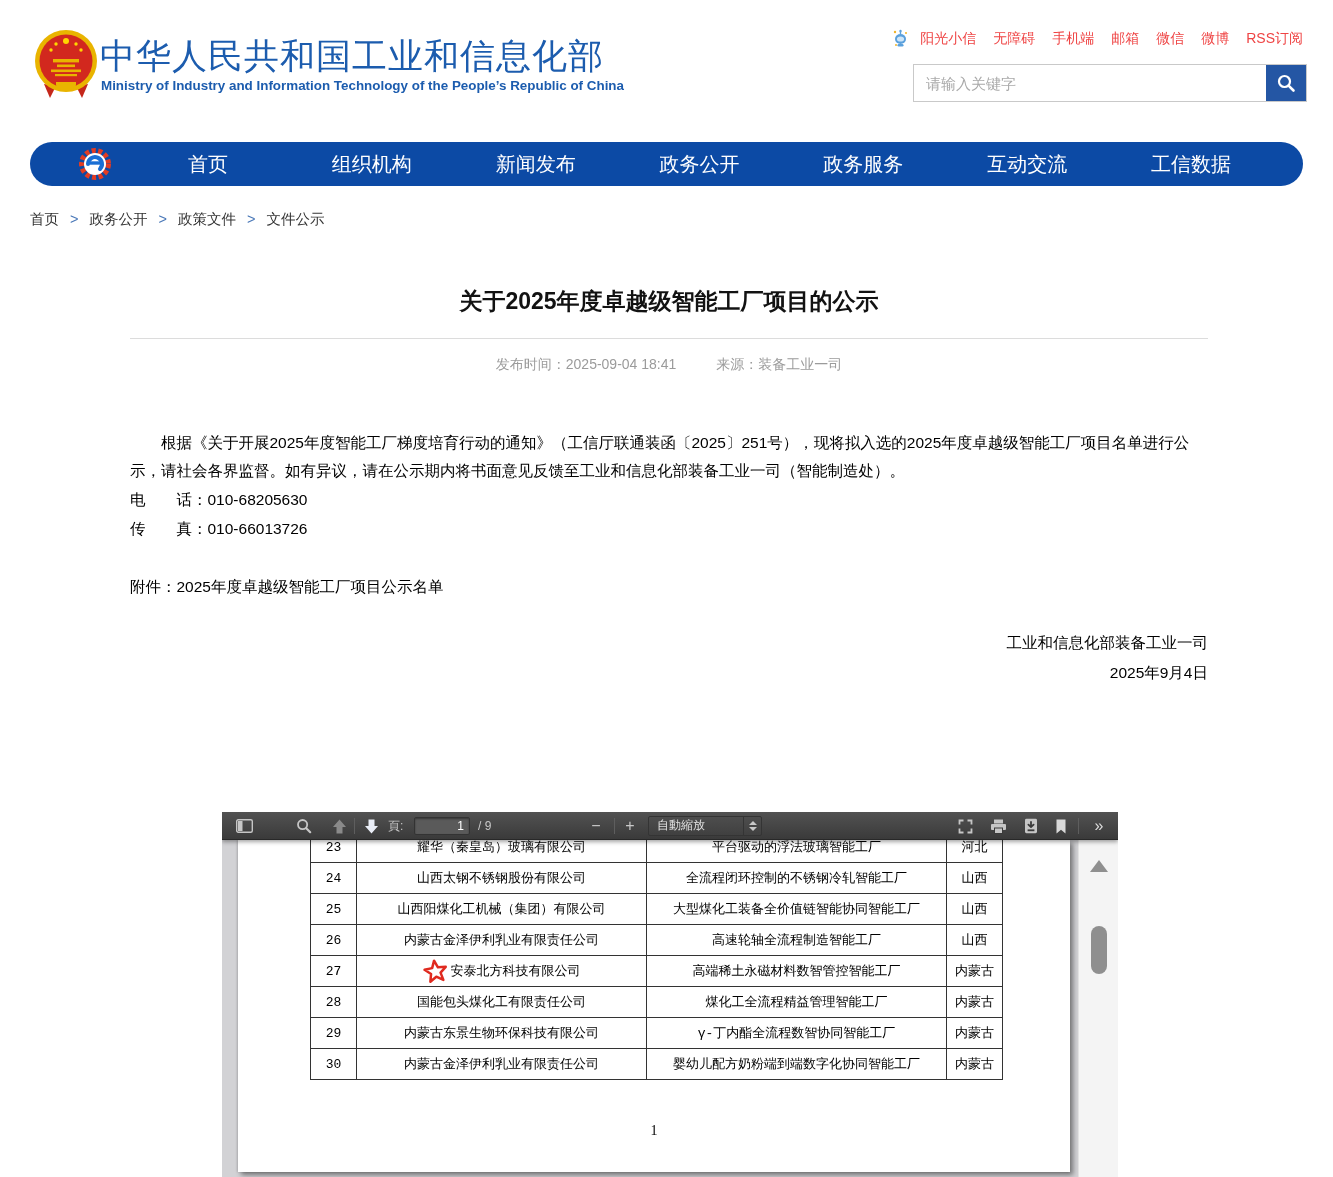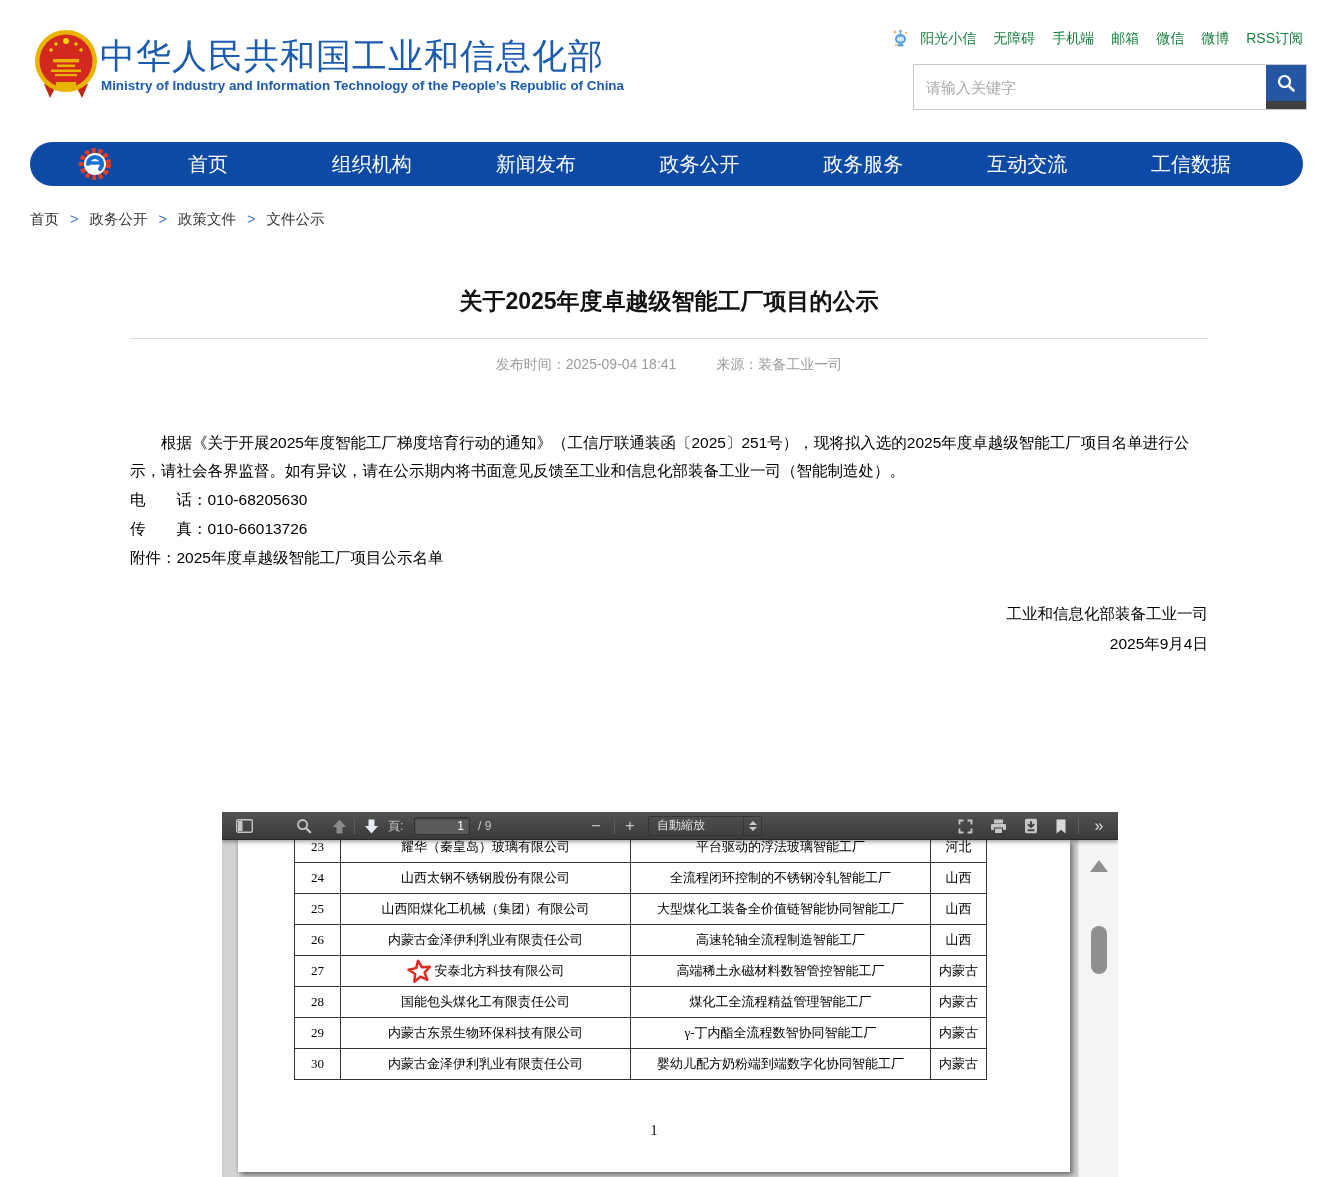--- a/index.html
+++ b/index.html
@@ -1,24 +1,24 @@
 <!DOCTYPE html>
 <html><head>
 <meta charset="utf-8">
 <style>
   * { box-sizing: border-box; margin: 0; padding: 0; }
   html,body { width:1333px; height:1177px; background:#fff; font-family:"Liberation Sans",sans-serif; position:relative; overflow:hidden; }
 
   
   .utility-bar { position:absolute; top:29px; right:30px; display:flex; align-items:center; gap:17px; font-size:14px; color:#333; }
-  .utility-bar .ulink { color:#15803d; cursor:pointer; white-space:nowrap; }
+  .utility-bar .ulink { color:#ef4444; cursor:pointer; white-space:nowrap; }
   .mascot { display:inline-flex; margin-right:-6px; }
 
   
-  .search-wrap { position:absolute; top:64px; right:26px; width:394px; height:46px; border:1px solid #c9c9c9; display:flex; background:#404040; }
+  .search-wrap { position:absolute; top:64px; right:26px; width:394px; height:38px; border:1px solid #c9c9c9; display:flex; background:#404040; }
   .search-input { flex:1; border:none; outline:none; padding:0 12px; font-size:15px; color:#333; font-family:"Liberation Sans",sans-serif; }
   .search-input::placeholder { color:#a9a9a9; }
   .search-btn { width:40px; height:36px; background:#2456a4; border:none; display:flex; align-items:center; justify-content:center; cursor:pointer; }
 
   
   .emblem { position:absolute; left:34px; top:26px; }
   .site-title { position:absolute; left:100px; top:33px; font-size:35px; font-weight:normal; color:#1c5cae; letter-spacing:1px; white-space:nowrap; }
   .site-subtitle { position:absolute; left:101px; top:78px; font-size:13.4px; font-weight:bold; color:#1c5cae; white-space:nowrap; }
 
   
@@ -35,41 +35,41 @@
   
   .article { position:absolute; left:130px; top:286px; width:1078px; color:#000; }
   .article-title { text-align:center; font-size:23px; font-weight:bold; color:#121212; }
   .article-divider { border-bottom:1px solid #dcdcdc; margin-top:21px; }
   .article-meta { text-align:center; color:#9b9b9b; font-size:14px; margin-top:17px; }
   .article-meta .meta-src { margin-left:36px; }
   .article-body { margin-top:55px; font-family:Liberation Sans, sans-serif; font-size:15.5px; line-height:28px; }
   .article-body .p1 { text-indent:2em; }
   .info-line { line-height:29px; }
   .info-first { margin-top:26px; }
-  .attachment-line { }
+  .attachment-line { margin-top:29px; }
   .sig { text-align:right; line-height:30px; }
   .sig-first { margin-top:27px; }
 
   
   .pdf-viewer { position:absolute; left:222px; top:812px; width:896px; height:365px; background:#d2d2d5; overflow:hidden; }
   .pdf-toolbar { position:relative; height:28px; background:linear-gradient(#525252,#3a3a3a); border-bottom:1px solid #282828; box-shadow:0 2px 4px rgba(0,0,0,.35); z-index:2; color:#c8c8c8; font-size:12px; }
   .tb { position:absolute; top:0; height:28px; display:flex; align-items:center; justify-content:center; }
   .tb-btn { cursor:pointer; }
   .tb-divider { position:absolute; top:6px; width:1px; height:16px; background:#2c2c2c; border-right:1px solid #5e5e5e; }
   .page-input { position:absolute; left:192px; top:5px; width:56px; height:18px; background:#5a5a5a; border:1px solid #333; border-radius:2px; color:#fff; font-size:12px; text-align:right; padding-right:5px; outline:none; box-shadow:inset 0 1px 2px rgba(0,0,0,.4); font-family:"Liberation Sans",sans-serif; }
   .zoom-select { position:absolute; left:426px; top:4px; width:114px; height:20px; background:linear-gradient(#4d4d4d,#404040); border:1px solid #343434; border-radius:2px; display:flex; align-items:flex-start; cursor:pointer; color:#e0e0e0; }
   .zoom-select .zs-label { flex:1; padding-left:8px; }
   .zoom-select .zs-spin { width:18px; height:100%; border-left:1px solid #343434; display:flex; flex-direction:column; align-items:center; justify-content:center; gap:2px; }
   .tri-up { width:0; height:0; border-left:4px solid transparent; border-right:4px solid transparent; border-bottom:4px solid #c8c8c8; }
   .tri-down { width:0; height:0; border-left:4px solid transparent; border-right:4px solid transparent; border-top:4px solid #c8c8c8; }
   .more-btn { font-size:16px; color:#dcdcdc; }
 
   .pdf-content { position:absolute; top:28px; left:0; right:0; bottom:0; }
   .pdf-page { position:absolute; left:16px; top:0; width:832px; height:332px; background:#fff; box-shadow:3px 3px 5px rgba(0,0,0,.45), -1px 0 2px rgba(0,0,0,.15); overflow:hidden; }
-  .pdf-table { position:absolute; left:56px; top:-9px; border-collapse:collapse; font-family:Liberation Serif, serif; }
+  .pdf-table { position:absolute; left:72px; top:-9px; border-collapse:collapse; font-family:Liberation Mono, monospace; }
   .pdf-table td { border:1px solid #333; text-align:center; font-size:13px; color:#000; height:31px; padding:0 3px; white-space:nowrap; }
   .seq-cell { width:46px; font-size:14px; }
   .company-cell { width:290px; }
   .project-cell { width:300px; }
   .province-cell { width:56px;margin-top:20px; }
   .company-flex { display:flex; align-items:center; justify-content:center; gap:3px; }
   .page-footer { position:absolute; left:0; width:832px; top:283px; text-align:center; font-family:"Liberation Serif",serif; font-size:14px; color:#000; }
 
   .pdf-scroll { position:absolute; right:0; top:0; bottom:0; width:40px; background:#f4f4f4; border-left:1px solid #e2e2e2; }
   .scroll-up { position:absolute; left:11px; top:20px; width:0; height:0; border-left:9px solid transparent; border-right:9px solid transparent; border-bottom:12px solid #8f8f8f; cursor:pointer; }

